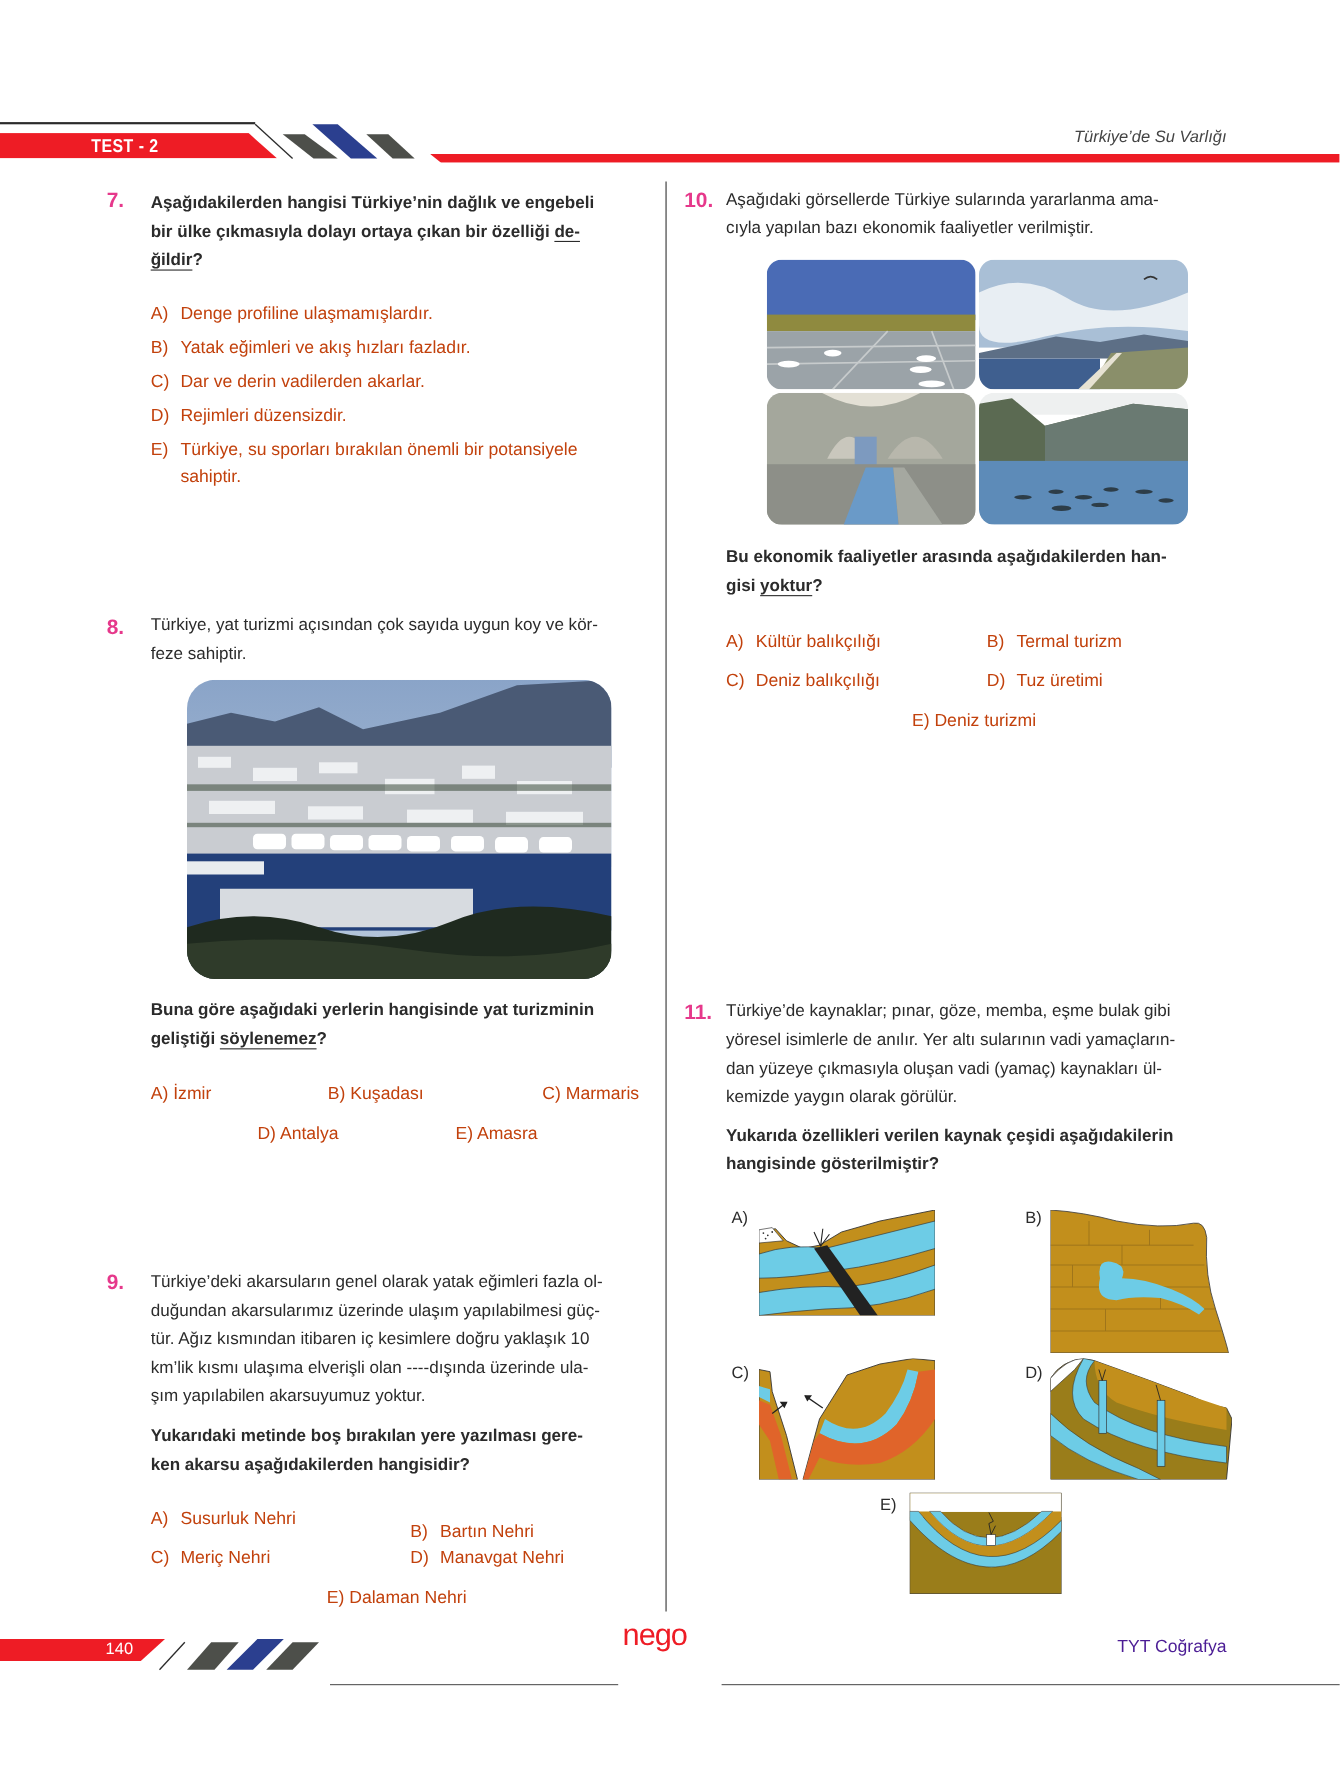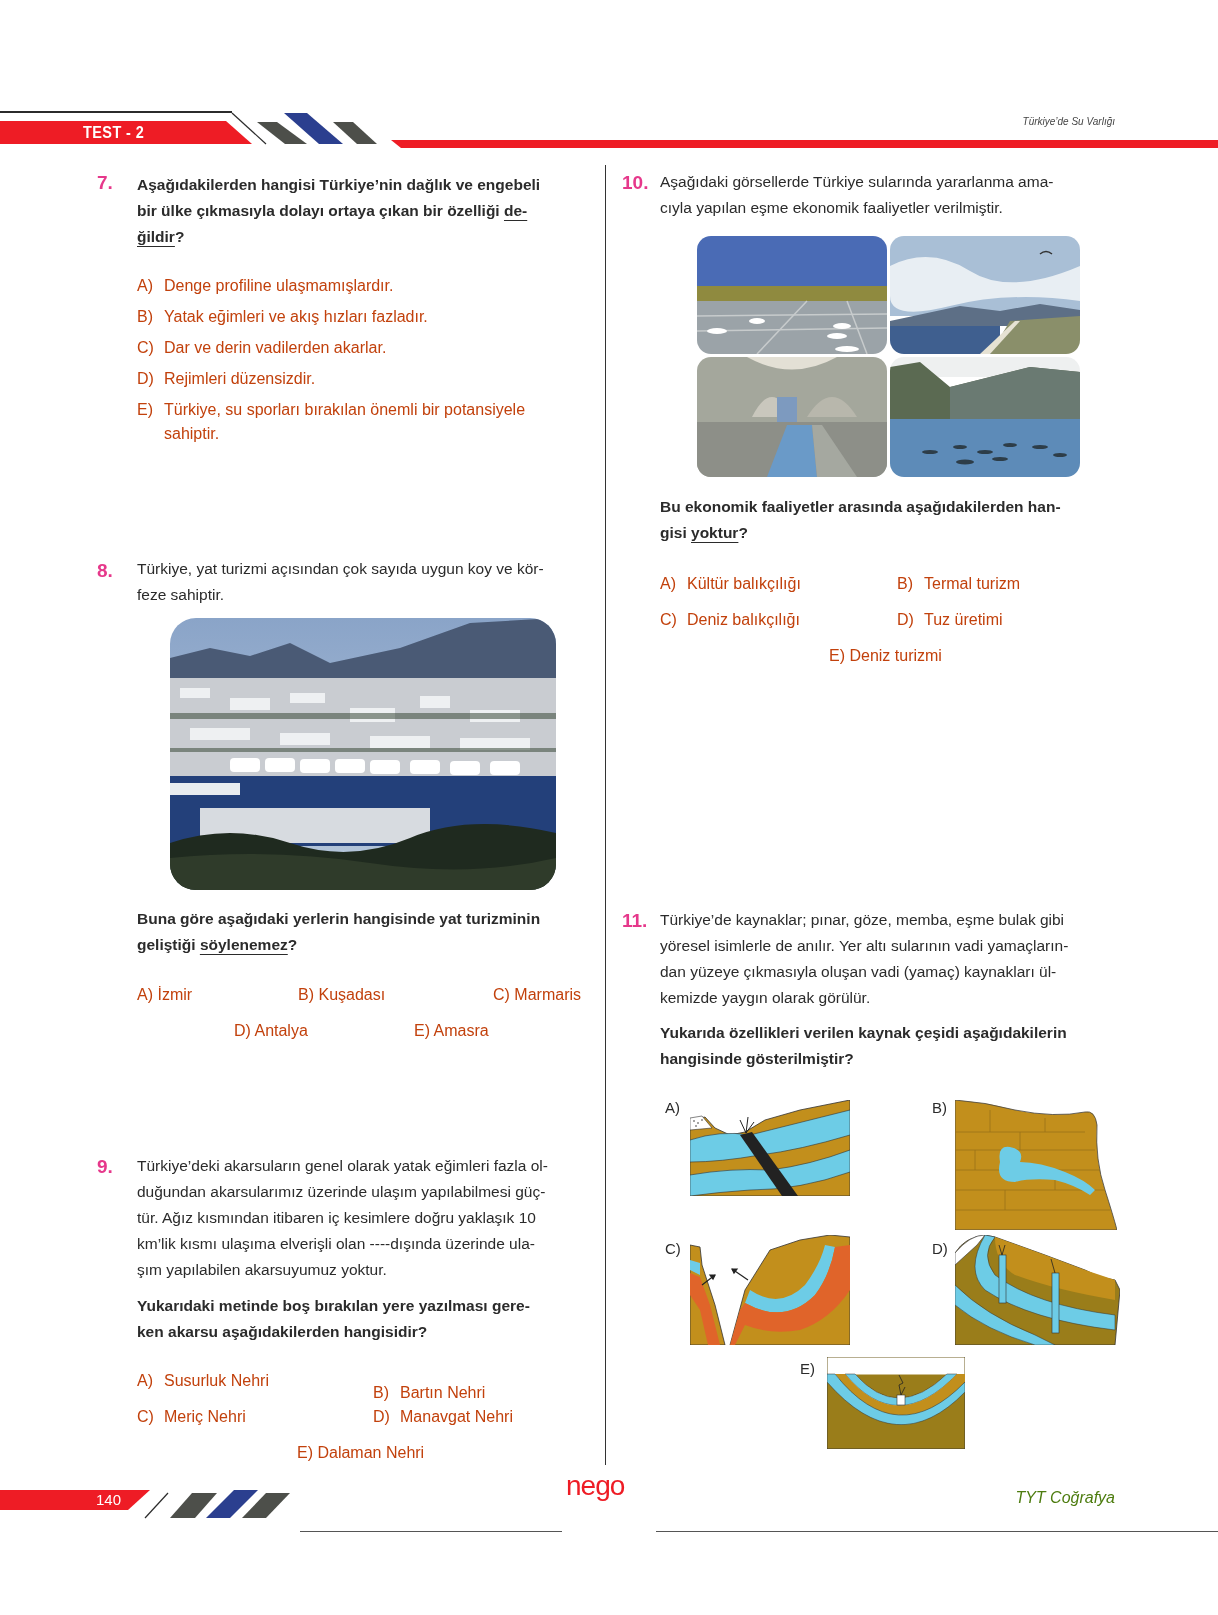--- a/index.html
+++ b/index.html
@@ -9,21 +9,21 @@
   
   .hdr-line-top { position: absolute; left: 0; top: 111px; width: 232px; height: 2px; background: #2b2b2b; }
   .hdr-red { position: absolute; left: 0; top: 121px; width: 252px; height: 23px; background: #ee1c25;
              clip-path: polygon(0 0, 226px 0, 252px 23px, 0 23px); }
   .hdr-test { position: absolute; left: 83px; top: 121px; height: 23px; line-height: 23px;
               font-family: "Liberation Sans Narrow", "Liberation Sans", sans-serif; font-weight: bold;
               font-size: 17px; color: #fff; letter-spacing: 0.5px; transform: scaleX(0.85); transform-origin: left center; }
   .hdr-slash { position: absolute; top: 112px; height: 33px; }
   .hdr-right-red { position: absolute; left: 391px; top: 140px; width: 827px; height: 8px; background: #ee1c25;
                    clip-path: polygon(0 0, 100% 0, 100% 100%, 10px 100%); }
-  .hdr-topic { position: absolute; right: 103px; top: 116px; font-style: italic; font-size: 10px; color: #444; }
+  .hdr-topic { position: absolute; right: 103px; top: 116px; font-style: italic; font-size: 15px; color: #444; }
 
   
   .divider { position: absolute; left: 605px; top: 165px; width: 1px; height: 1300px; background: #333; }
 
   
   .q { position: absolute; }
   .qnum { position: absolute; left: 0; top: 0; font-weight: bold; font-size: 19px; color: #e6388b; }
   .qbody { position: absolute; font-size: 15.5px; line-height: 26px; color: #2b2b2b; }
   .bold { font-weight: bold; }
   .u { text-decoration: underline; text-underline-offset: 4px; }
@@ -36,21 +36,21 @@
 
   
   .diag { position: absolute; }
   .diag-label { position: absolute; font-size: 15px; color: #2b2b2b; }
 
   
   .ftr-red { position: absolute; left: 0; top: 1490px; width: 160px; height: 20px; background: #ee1c25;
              clip-path: polygon(0 0, 150px 0, 128px 20px, 0 20px); }
   .ftr-page { position: absolute; left: 96px; top: 1490px; font-size: 15px; line-height: 20px; color: #fff; }
   .ftr-line { position: absolute; top: 1531px; height: 1px; background: #555; }
-  .ftr-book { position: absolute; right: 103px; top: 1489px; font-style: italic; font-size: 16px; color: #4d7c0f; }
+  .ftr-book { position: absolute; right: 103px; top: 1489px; font-size: 16px; color: #4c1d95; }
   .logo { position: absolute; left: 566px; top: 1470px; font-weight: normal; font-size: 28px; color: #ee1c25; letter-spacing: -1px; }
 </style>
 </head>
 <body>
 
 <div class="hdr-line-top"></div>
 <div class="hdr-red"></div>
 <div class="hdr-test">TEST - 2</div>
 <svg class="hdr-slash" style="left:230px; width:220px;" viewBox="0 0 220 33">
   <line x1="2" y1="1" x2="36" y2="32" stroke="#2b2b2b" stroke-width="1.2"></line>
@@ -157,21 +157,21 @@
 <div class="opt" style="left:137px; top:1371px;"><span class="k">A)</span><span>Susurluk Nehri</span></div>
 <div class="opt" style="left:373px; top:1371px;margin-top:12px;"><span class="k">B)</span><span>Bartın Nehri</span></div>
 <div class="opt" style="left:137px; top:1407px;"><span class="k">C)</span><span>Meriç Nehri</span></div>
 <div class="opt" style="left:373px; top:1407px;"><span class="k">D)</span><span>Manavgat Nehri</span></div>
 <div class="opt" style="left:297px; top:1443px;"><span>E)</span> <span>Dalaman Nehri</span></div>
 
 <div class="q" style="left:622px; top:172px;">
   <div class="qnum">10.</div>
   <div class="qbody" style="left:38px; top:-3px; width:470px;">
     <div>Aşağıdaki görsellerde Türkiye sularında yararlanma ama-</div>
-    <div>cıyla yapılan eşme ekonomik faaliyetler verilmiştir.</div>
+    <div>cıyla yapılan bazı ekonomik faaliyetler verilmiştir.</div>
   </div>
 </div>
 <div class="photo" style="left:697px; top:236px; width:190px; height:118px; border-radius:14px;">
   <svg viewBox="0 0 190 118" preserveAspectRatio="none">
     <rect width="190" height="55" fill="#4a6bb5"></rect>
     <rect y="50" width="190" height="15" fill="#8f8a3f"></rect>
     <rect y="65" width="190" height="53" fill="#9ba3a8"></rect>
     <g stroke="#c7cbcc" stroke-width="1.5">
         <line x1="0" y1="80" x2="190" y2="78"></line>
         <line x1="0" y1="95" x2="190" y2="92"></line>

